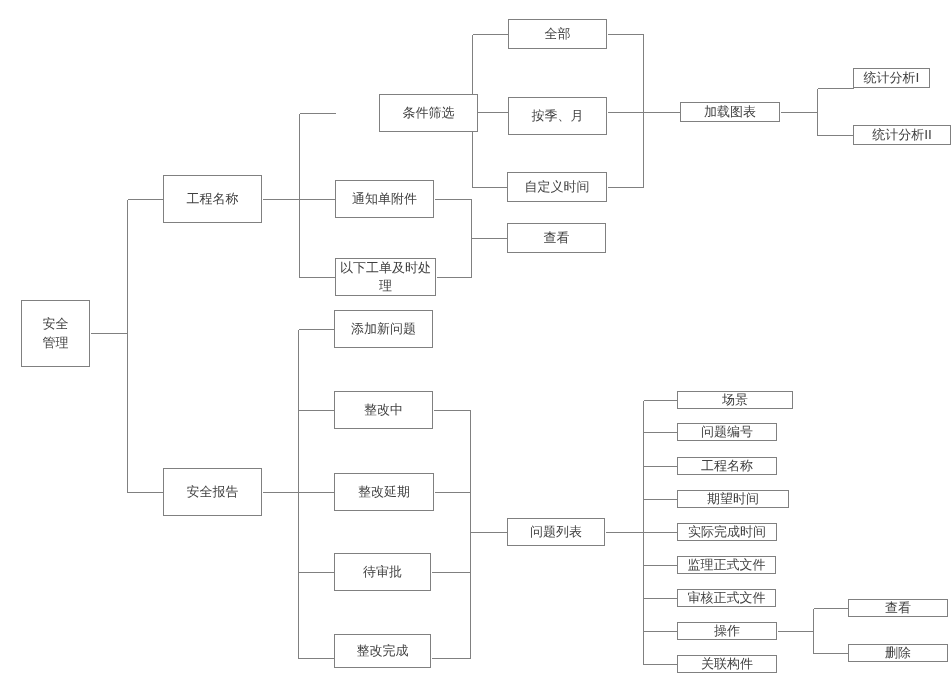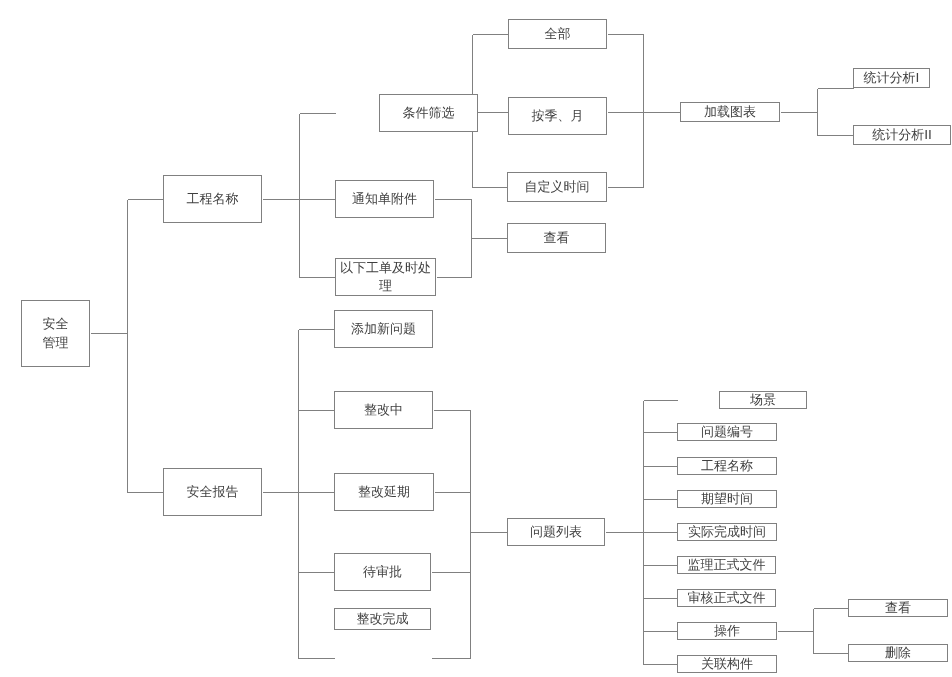--- a/index.html
+++ b/index.html
@@ -96,33 +96,33 @@
 管理</div>
       <div class="node" style="left: 163px; top: 175px; width: 99px; height: 48px;">工程名称</div>
       <div class="node" style="left: 163px; top: 468px; width: 99px; height: 48px;">安全报告</div>
       <div class="node" style="left: 335px; top: 94px; width: 99px; height: 38px; margin-left: 44px;">条件筛选</div>
       <div class="node" style="left: 335px; top: 180px; width: 99px; height: 38px;">通知单附件</div>
       <div class="node" style="left: 335px; top: 258px; width: 101px; height: 38px;">以下工单及时处理</div>
       <div class="node" style="left: 334px; top: 310px; width: 99px; height: 38px;">添加新问题</div>
       <div class="node" style="left: 334px; top: 391px; width: 99px; height: 38px;">整改中</div>
       <div class="node" style="left: 334px; top: 473px; width: 100px; height: 38px;">整改延期</div>
       <div class="node" style="left: 334px; top: 553px; width: 97px; height: 38px;">待审批</div>
-      <div class="node" style="left: 334px; top: 608px; width: 97px; height: 22px;">整改完成</div>
+      <div class="node" style="left: 334px; top: 634px; width: 97px; height: 34px;">整改完成</div>
       <div class="node" style="left: 508px; top: 19px; width: 99px; height: 30px;">全部</div>
       <div class="node" style="left: 508px; top: 97px; width: 99px; height: 38px;">按季、月</div>
       <div class="node" style="left: 507px; top: 172px; width: 100px; height: 30px;">自定义时间</div>
       <div class="node" style="left: 507px; top: 223px; width: 99px; height: 30px;">查看</div>
       <div class="node" style="left: 680px; top: 102px; width: 100px; height: 20px;">加载图表</div>
       <div class="node" style="left: 853px; top: 68px; width: 77px; height: 20px;">统计分析I</div>
       <div class="node" style="left: 853px; top: 125px; width: 98px; height: 20px;">统计分析II</div>
       <div class="node" style="left: 507px; top: 518px; width: 98px; height: 28px;">问题列表</div>
-      <div class="node" style="left: 677px; top: 391px; width: 88px; height: 18px; margin-left: 42px;">场景</div>
+      <div class="node" style="left: 677px; top: 391px; width: 116px; height: 18px;">场景</div>
       <div class="node" style="left: 677px; top: 423px; width: 100px; height: 18px;">问题编号</div>
       <div class="node" style="left: 677px; top: 457px; width: 100px; height: 18px;">工程名称</div>
-      <div class="node" style="left: 677px; top: 490px; width: 100px; height: 18px;">期望时间</div>
+      <div class="node" style="left: 677px; top: 490px; width: 112px; height: 18px;">期望时间</div>
       <div class="node" style="left: 677px; top: 523px; width: 100px; height: 18px;">实际完成时间</div>
       <div class="node" style="left: 677px; top: 556px; width: 99px; height: 18px;">监理正式文件</div>
       <div class="node" style="left: 677px; top: 589px; width: 99px; height: 18px; text-align: center;">审核正式文件</div>
       <div class="node" style="left: 677px; top: 622px; width: 100px; height: 18px;">操作</div>
       <div class="node" style="left: 677px; top: 655px; width: 100px; height: 18px;">关联构件</div>
       <div class="node" style="left: 848px; top: 599px; width: 100px; height: 18px;">查看</div>
       <div class="node" style="left: 848px; top: 644px; width: 100px; height: 18px;">删除</div>
     </div>
 </div>
 

